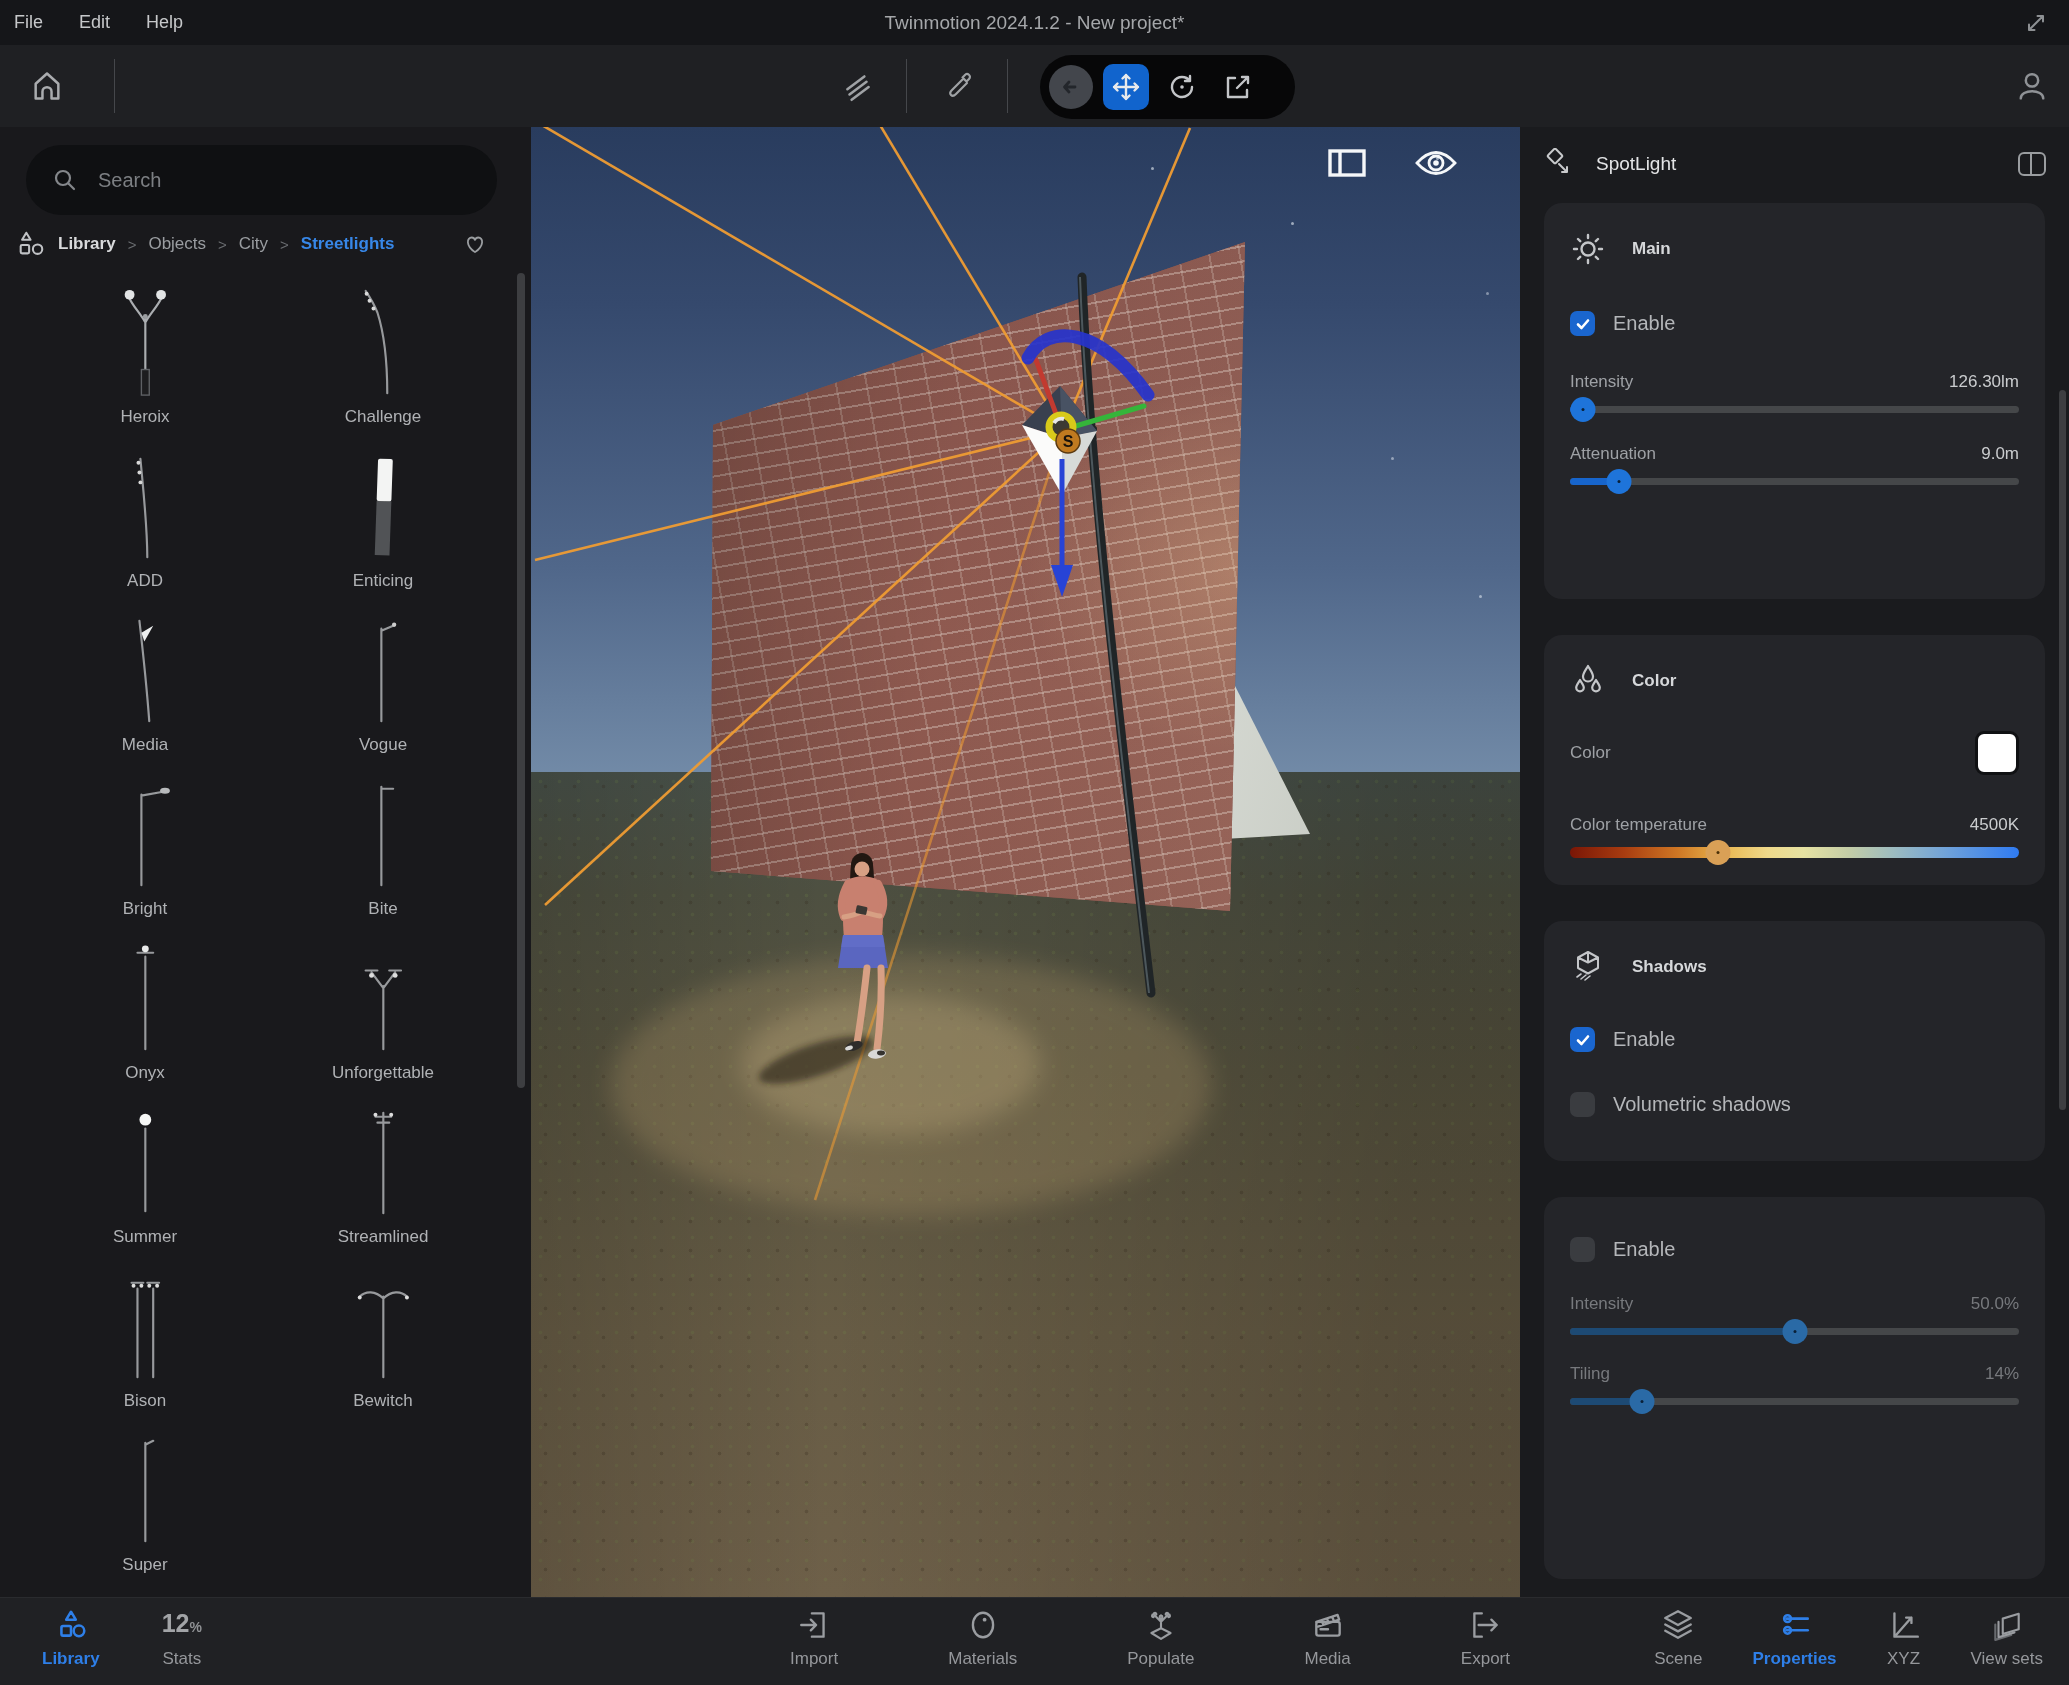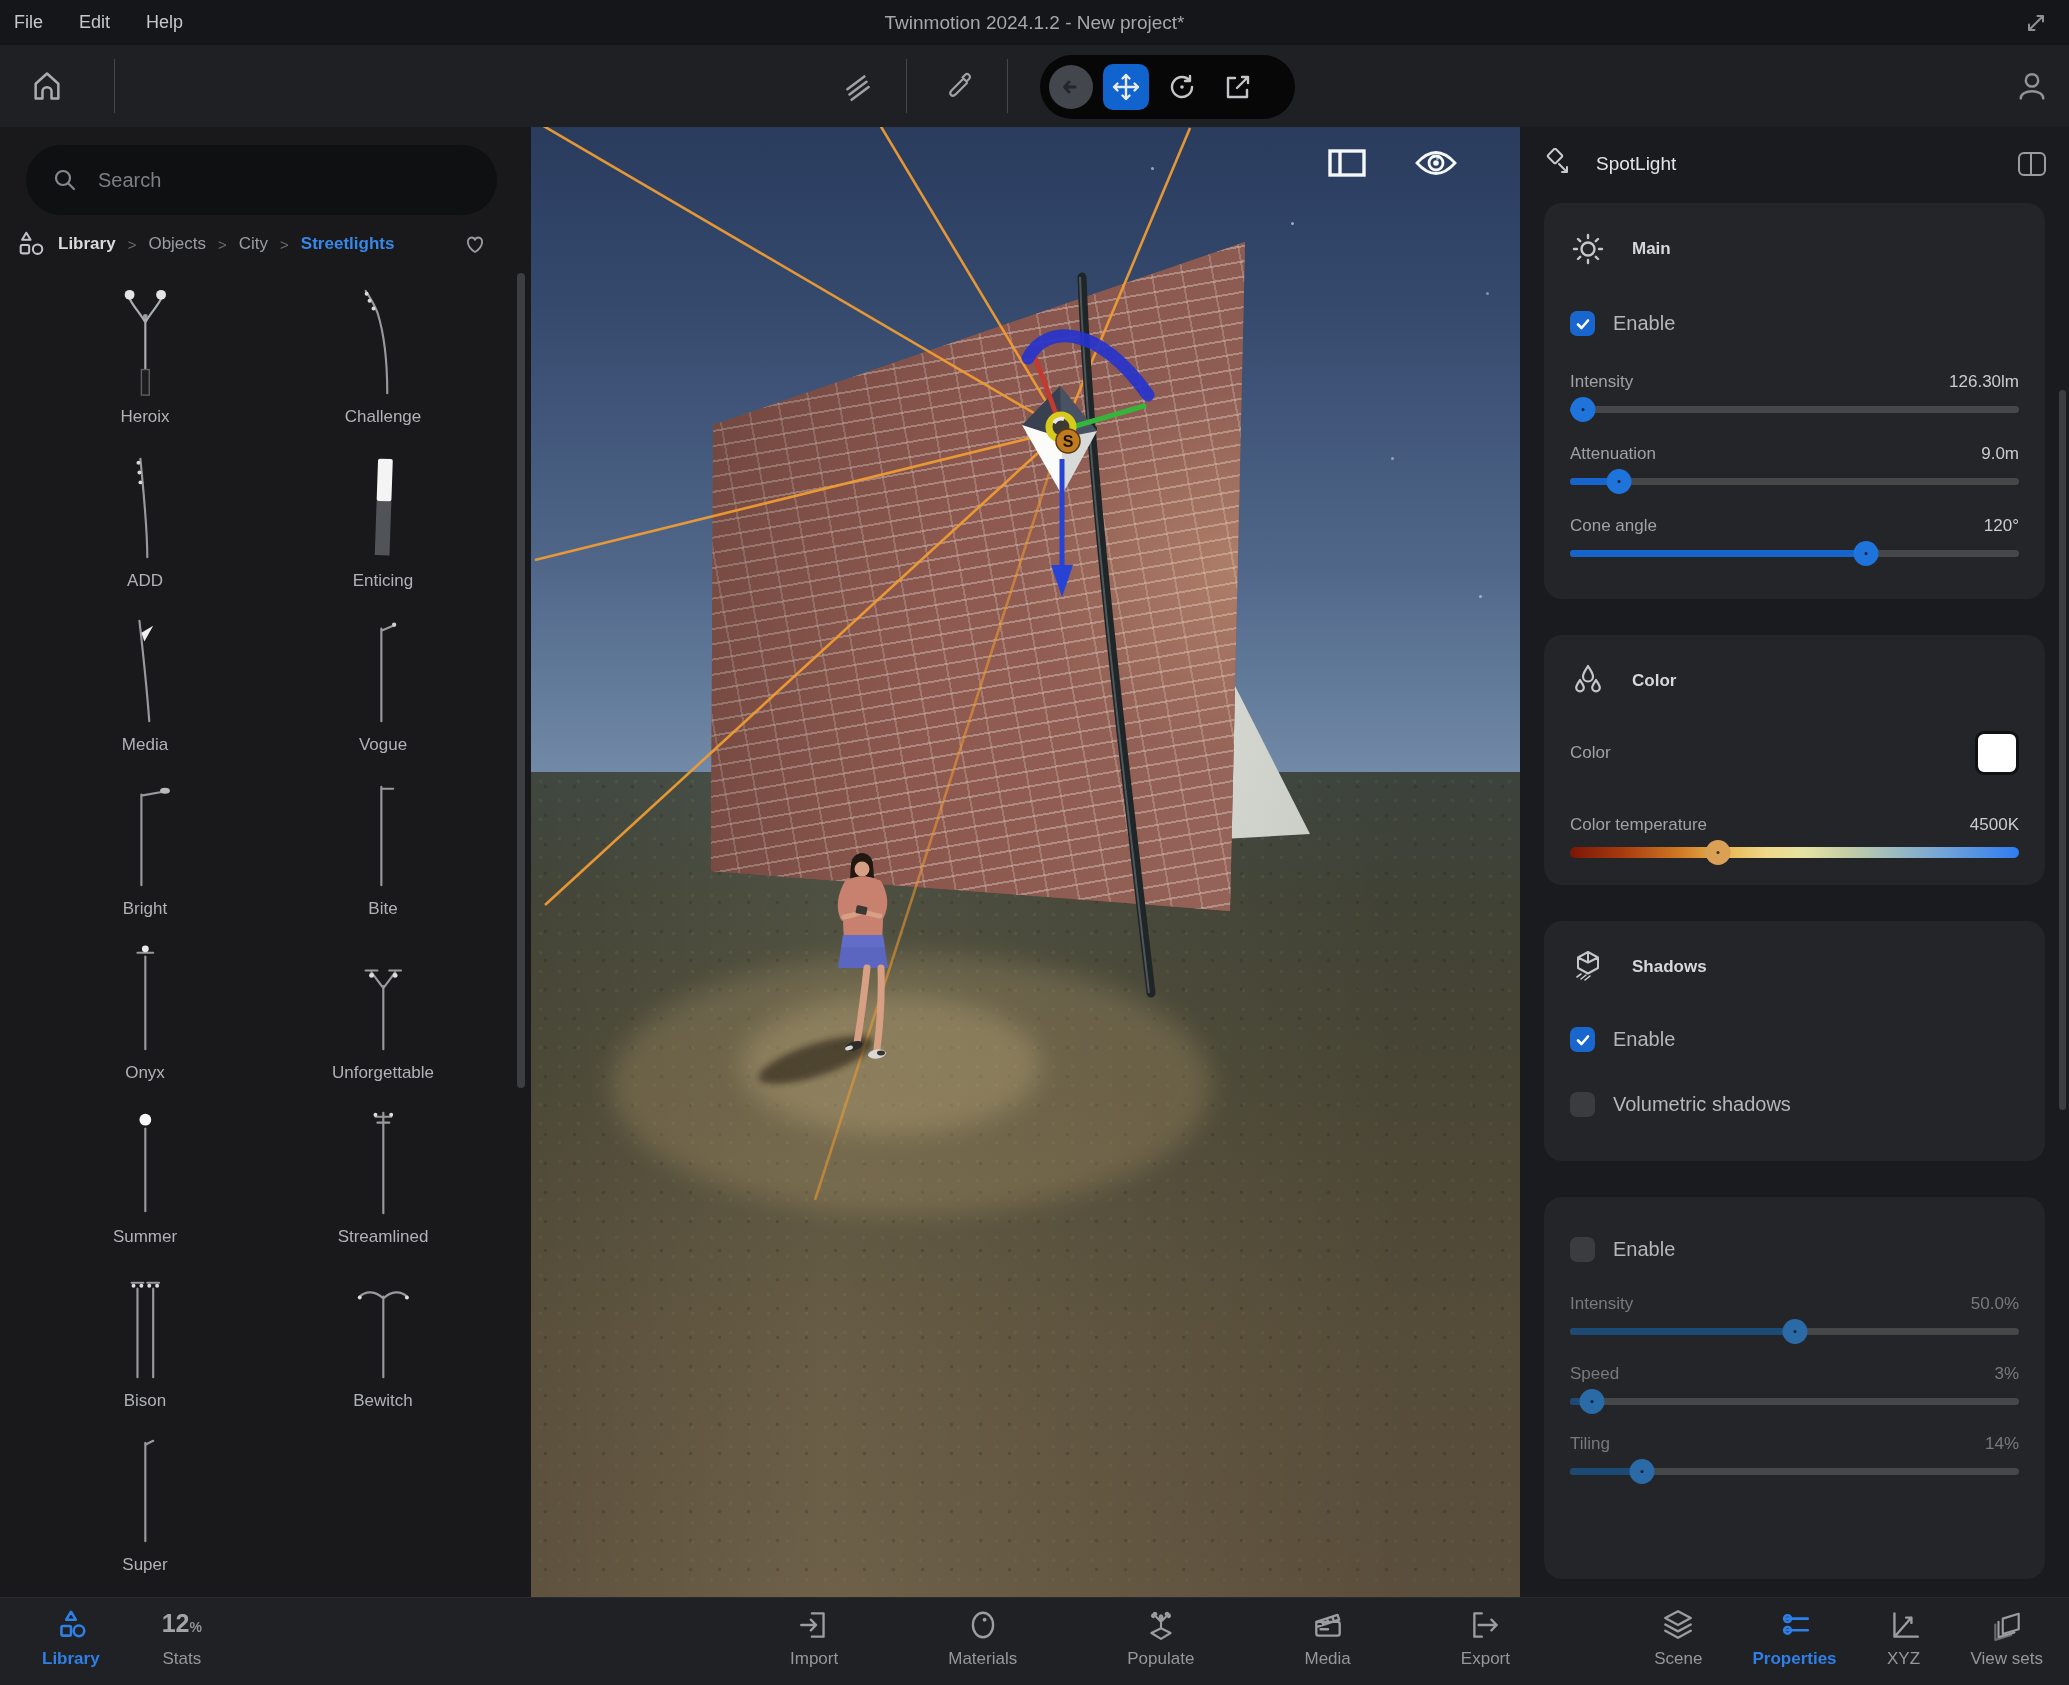--- a/index.html
+++ b/index.html
@@ -511,31 +511,20 @@
         <div class="srow">
           <span class="slabel">Attenuation</span>
           <span class="svalue">9.0m</span>
         </div>
         <div class="slider">
           <div class="track"></div>
           <div class="fill" style="width: 11%;"></div>
           <div class="knob" style="left: 11%;"></div>
         </div>
       </div>
-      <div style="margin-top:22px;">
-        <div class="srow">
-          <span class="slabel">Cone angle</span>
-          <span class="svalue">120°</span>
-        </div>
-        <div class="slider">
-          <div class="track"></div>
-          <div class="fill" style="width: 66%;"></div>
-          <div class="knob" style="left: 66%;"></div>
-        </div>
-      </div>
     </div>
 
     <div class="card" style="top:508px;height:250px;">
       <div class="sec-head">
         <span>
           <svg width="36" height="36" viewBox="0 0 36 36">
               <g class="ico" style="stroke:#c4c6c9;stroke-width:2.2">
                 <path d="M18 3 C21 8 23 10.5 23 13.5 A5 5 0 0 1 13 13.5 C13 10.5 15 8 18 3 Z"></path>
                 <path d="M10 17 C12.3 20.6 13.8 22.4 13.8 24.6 A3.8 3.8 0 0 1 6.2 24.6 C6.2 22.4 7.7 20.6 10 17 Z"></path>
                 <path d="M26 17 C28.3 20.6 29.8 22.4 29.8 24.6 A3.8 3.8 0 0 1 22.2 24.6 C22.2 22.4 23.7 20.6 26 17 Z"></path>
@@ -605,31 +594,20 @@
           <span class="svalue">50.0%</span>
         </div>
         <div class="slider">
           <div class="track"></div>
           <div class="fill" style="width: 50%;"></div>
           <div class="knob" style="left: 50%;"></div>
         </div>
       </div>
       <div class="dis" style="margin-top:20px;">
         <div class="srow">
-          <span class="slabel">Speed</span>
-          <span class="svalue">3%</span>
-        </div>
-        <div class="slider">
-          <div class="track"></div>
-          <div class="fill" style="width: 5%;"></div>
-          <div class="knob" style="left: 5%;"></div>
-        </div>
-      </div>
-      <div class="dis" style="margin-top:20px;">
-        <div class="srow">
           <span class="slabel">Tiling</span>
           <span class="svalue">14%</span>
         </div>
         <div class="slider">
           <div class="track"></div>
           <div class="fill" style="width: 16%;"></div>
           <div class="knob" style="left: 16%;"></div>
         </div>
       </div>
     </div>

